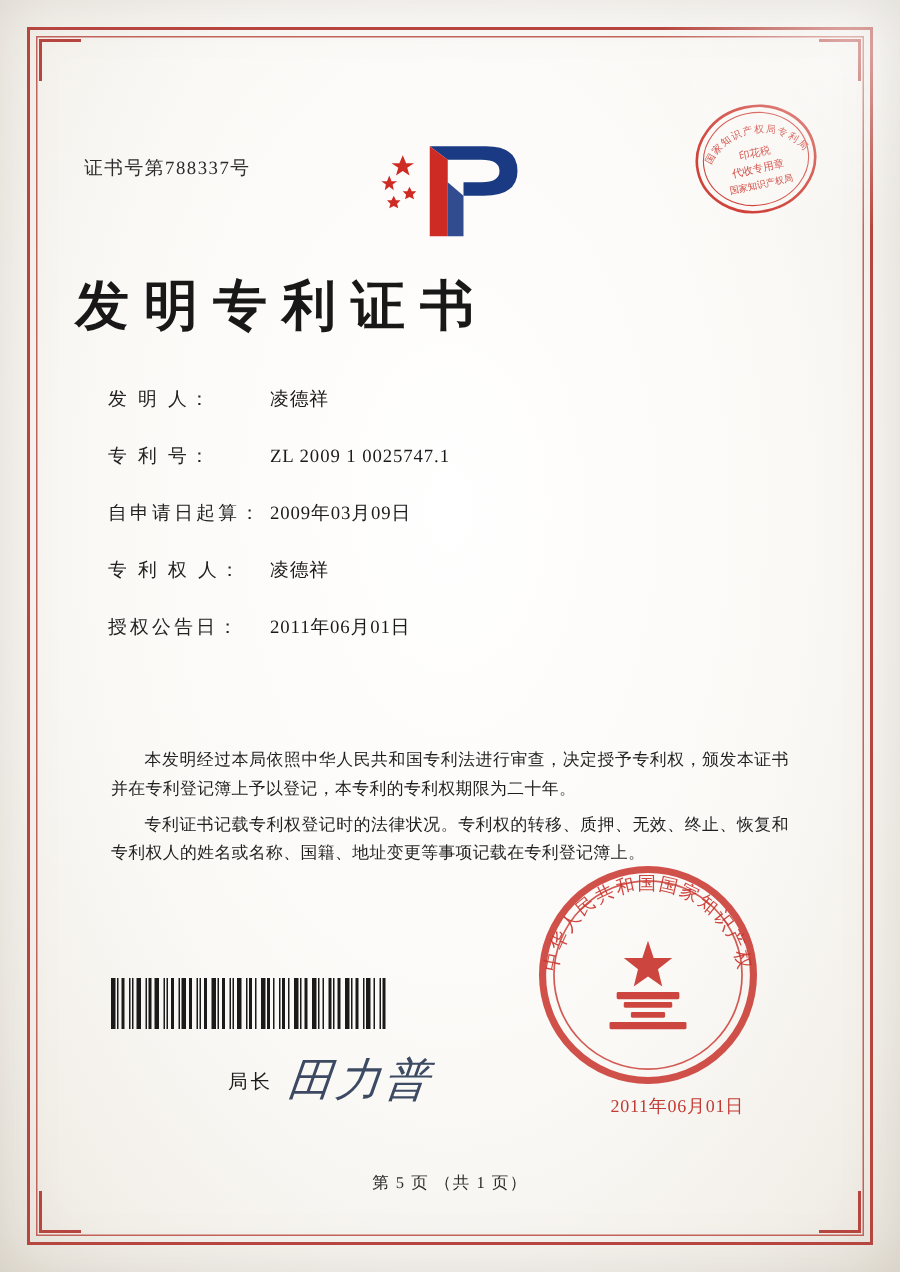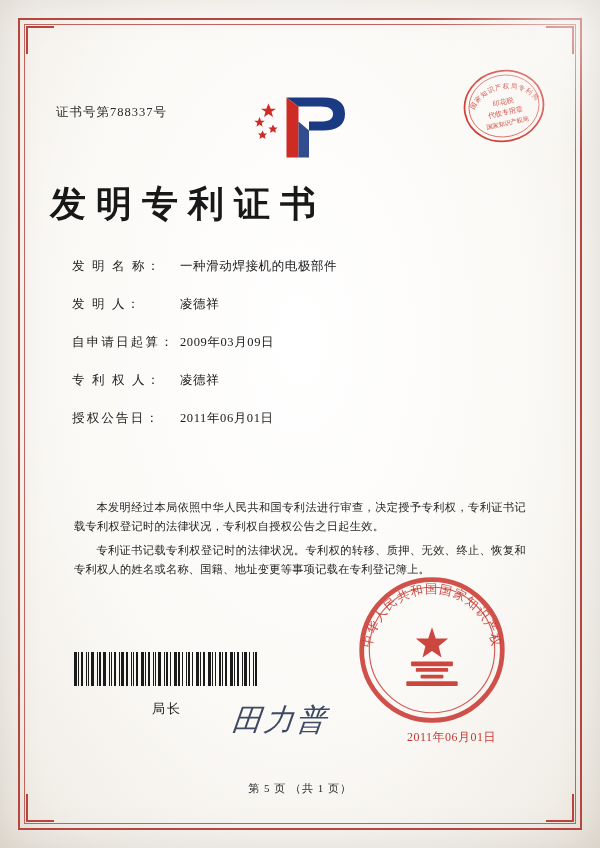--- a/index.html
+++ b/index.html
@@ -168,21 +168,21 @@
     height: 100%;
     background: #1a1a1a;
   }
 
   
   .sig-row {
     position: absolute;
     left: 112px;
     top: 660px;
     display: flex;
-    gap: 40px;
+    align-items: center;
   }
   .sig-label {
     font-size: 13px;
     letter-spacing: 2px;
     color: #1c1c1c;
     margin-right: 10px;
   }
   .sig-hand {
     font-size: 30px;
     color: #23324f;
@@ -273,43 +273,43 @@
           <polygon points="30,56 32,60 36,60 33,63 34,67 30,65 26,67 27,63 24,60 28,60"></polygon>
           <polygon points="44,48 46,52 50,52 47,55 48,59 44,57 40,59 41,55 38,52 42,52"></polygon>
         </g>
       </svg>
     </div>
 
     <div class="title">发明专利证书</div>
 
     <div class="fields">
       <div class="field-row">
-        <span class="field-label">发 明 名 称：</span>
-        <span class="field-value">一种滑动焊接机的电极部件</span>
-      </div>
-      <div class="field-row">
         <span class="field-label">发 明 人：</span>
         <span class="field-value">凌德祥</span>
+      </div>
+      <div class="field-row">
+        <span class="field-label">专 利 号：</span>
+        <span class="field-value">ZL 2009 1 0025747.1</span>
       </div>
       <div class="field-row">
         <span class="field-label">自申请日起算：</span>
         <span class="field-value">2009年03月09日</span>
       </div>
       <div class="field-row">
         <span class="field-label">专 利 权 人：</span>
         <span class="field-value">凌德祥</span>
       </div>
       <div class="field-row">
         <span class="field-label">授权公告日：</span>
         <span class="field-value">2011年06月01日</span>
       </div>
     </div>
 
     <div class="body-text">
-      <p>本发明经过本局依照中华人民共和国专利法进行审查，决定授予专利权，专利证书记载专利权登记时的法律状况，专利权自授权公告之日起生效。</p>
+      <p>本发明经过本局依照中华人民共和国专利法进行审查，决定授予专利权，颁发本证书并在专利登记簿上予以登记，本专利的专利权期限为二十年。</p>
       <p>专利证书记载专利权登记时的法律状况。专利权的转移、质押、无效、终止、恢复和专利权人的姓名或名称、国籍、地址变更等事项记载在专利登记簿上。</p>
     </div>
 
     <div class="barcode">
         <i style="width:3px"></i>
         <i style="width:1px;background:transparent"></i>
         <i style="width:1px"></i>
         <i style="width:2px;background:transparent"></i>
         <i style="width:2px"></i>
         <i style="width:3px;background:transparent"></i>

